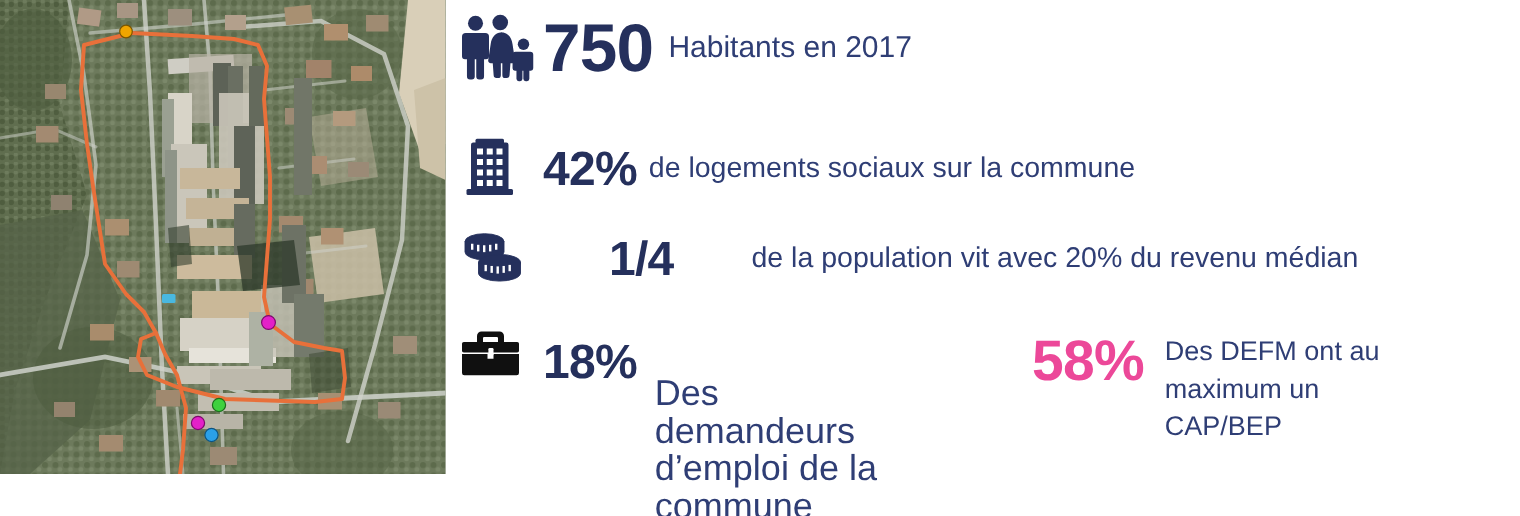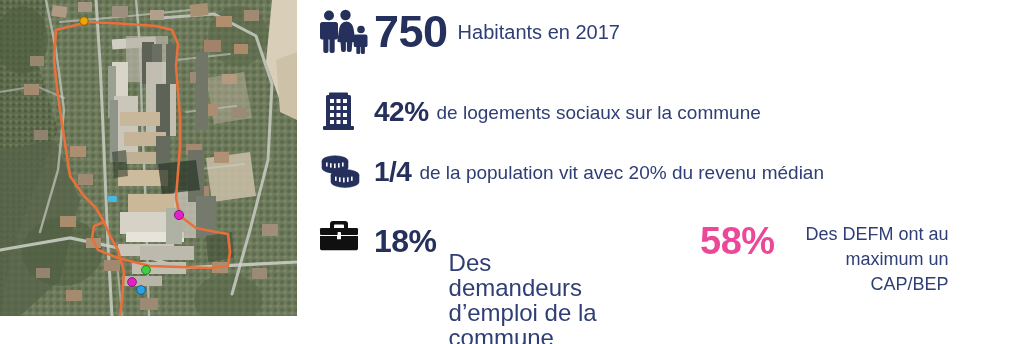--- a/index.html
+++ b/index.html
@@ -28,53 +28,53 @@
     width: 297px;
     height: 316px;
     overflow: hidden;
     background: #6f7a5e;
   }
   .map-svg { display: block; width: 297px; height: 316px; }
 
   
   .stats {
     position: absolute;
-    left: 318px;
+    left: 306px;
     top: 0px;
     width: 695px;
     height: 280px;
   }
   .stat-row {
     position: absolute;
     display: flex;
     align-items: center;
   }
   .stat-row.r1 { left: 0px;  top: 8px;   }
   .stat-row.r2 { left: 0px;  top: 90px;  }
-  .stat-row.r3 { left: 0px;  top: 150px; }
+  .stat-row.r3 { left: 0px;  top: 150px; gap: 44px; }
   .stat-row.r4 { left: 0px;  top: 218px; align-items: flex-start; }
   .stat-row.r5 { left: 382px; top: 218px; align-items: flex-start; }
 
   .icon-cell {
     width: 56px;
     flex: 0 0 56px;
     display: flex;
     align-items: center;
     justify-content: flex-start;
   }
   .icon-cell svg { display: block; }
 
   .value {
     color: #25305c;
     font-weight: bold;
     letter-spacing: -0.5px;
     white-space: nowrap;
   }
   .value.big     { font-size: 45px; line-height: 48px; }
-  .value.mid     { font-size: 28px; line-height: 44px; }
+  .value.mid     { font-size: 32px; line-height: 44px; }
 
   .label {
     color: #2f3e75;
     white-space: nowrap;
   }
   .label.lg  { font-size: 20px; line-height: 24px; margin-left: 10px; text-align: right; }
   .label.md  { font-size: 19px; line-height: 23px; margin-left: 8px; text-align: right; }
   .label.wrap {
     font-size: 24px;
     line-height: 25px;
@@ -84,21 +84,20 @@
     padding-top: 4px;
     margin-top: 28px;
   }
   .label.wrap2 {
     font-size: 18px;
     line-height: 25px;
     margin-left: 14px;
     white-space: normal;
     width: 160px;
     padding-top: 4px;
-    text-align: right;
   }
   .value.r4num { font-size: 32px; line-height: 42px; padding-top: 2px; }
   .value.r5num { font-size: 38px; line-height: 42px; padding-top: 2px; color:#ec4899;}
 </style>
 </head>
 <body>
 
 <div class="infographic">
 
   <div class="map-panel">

